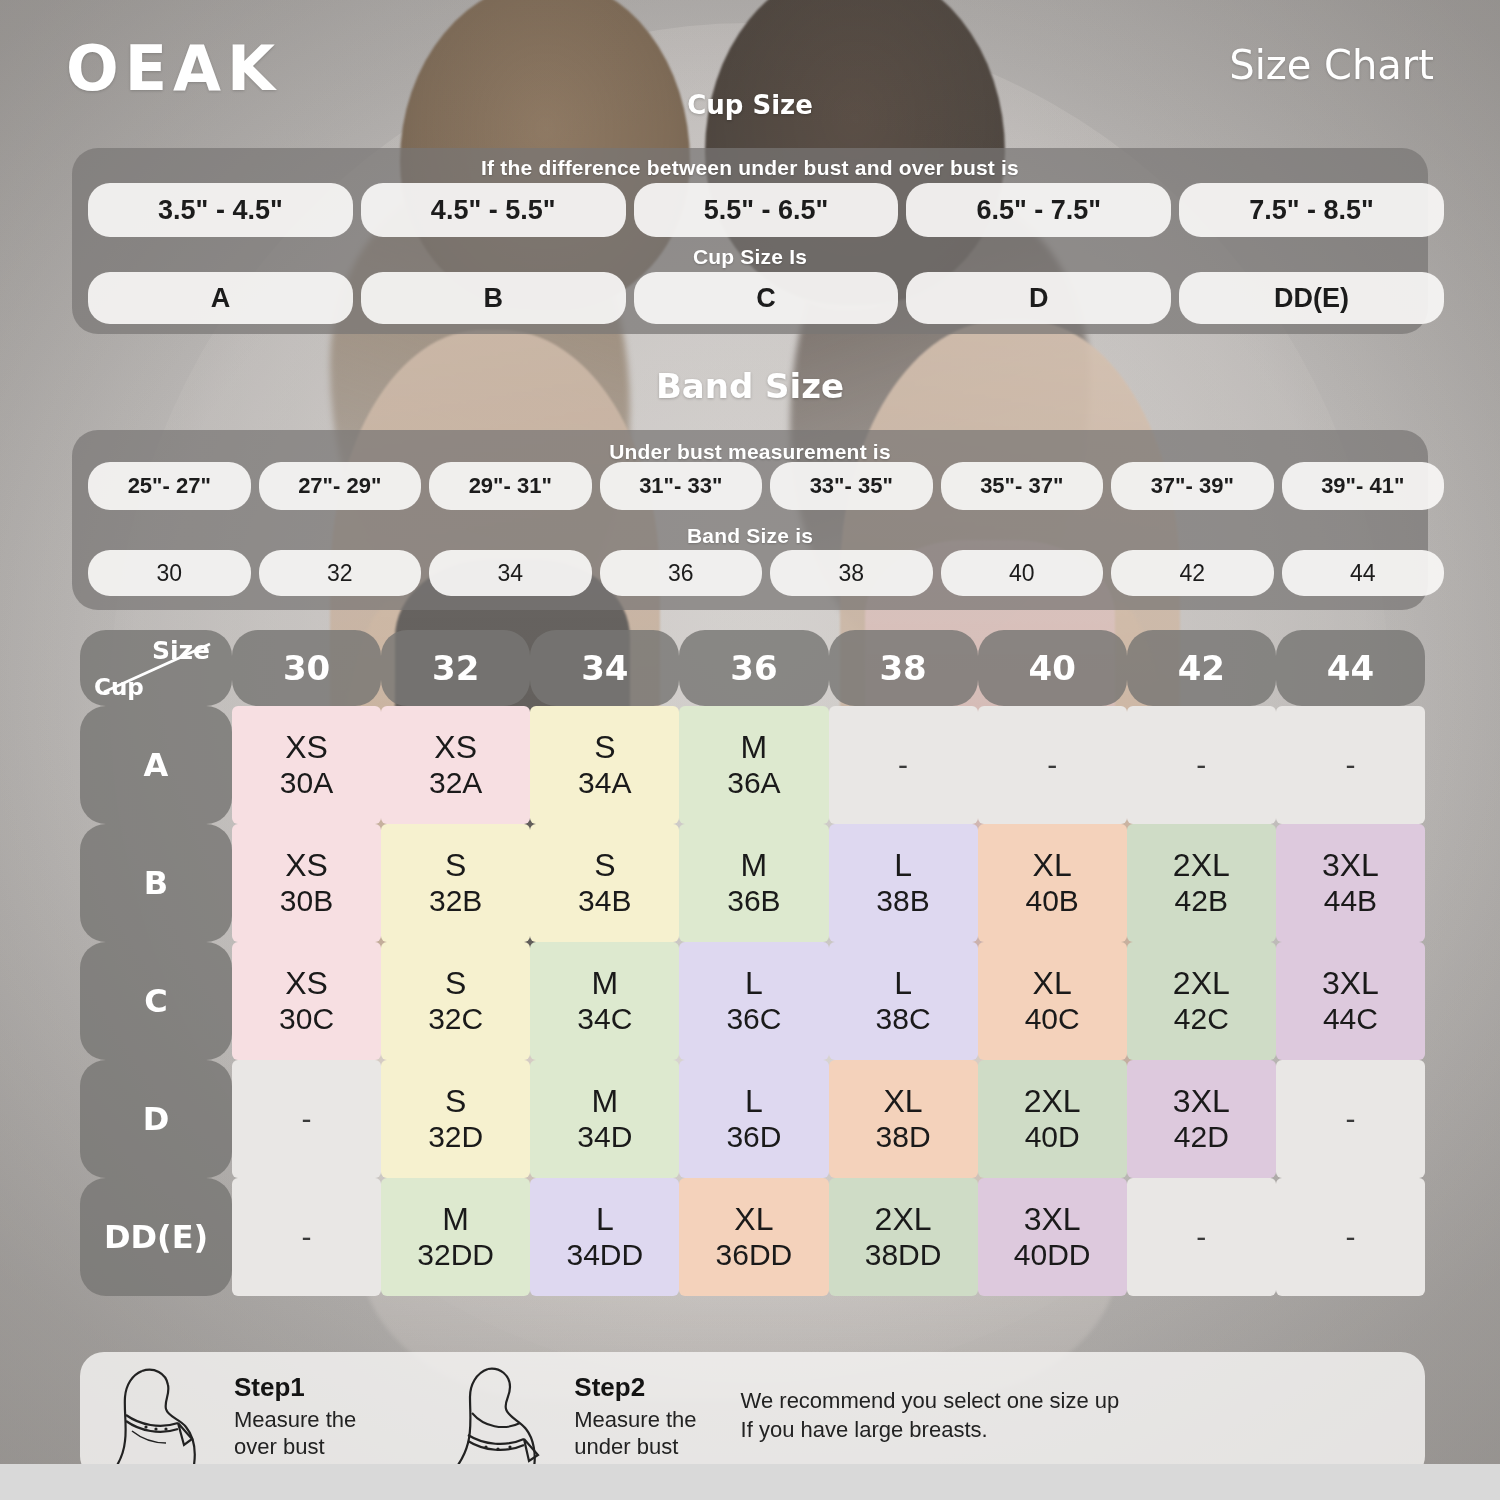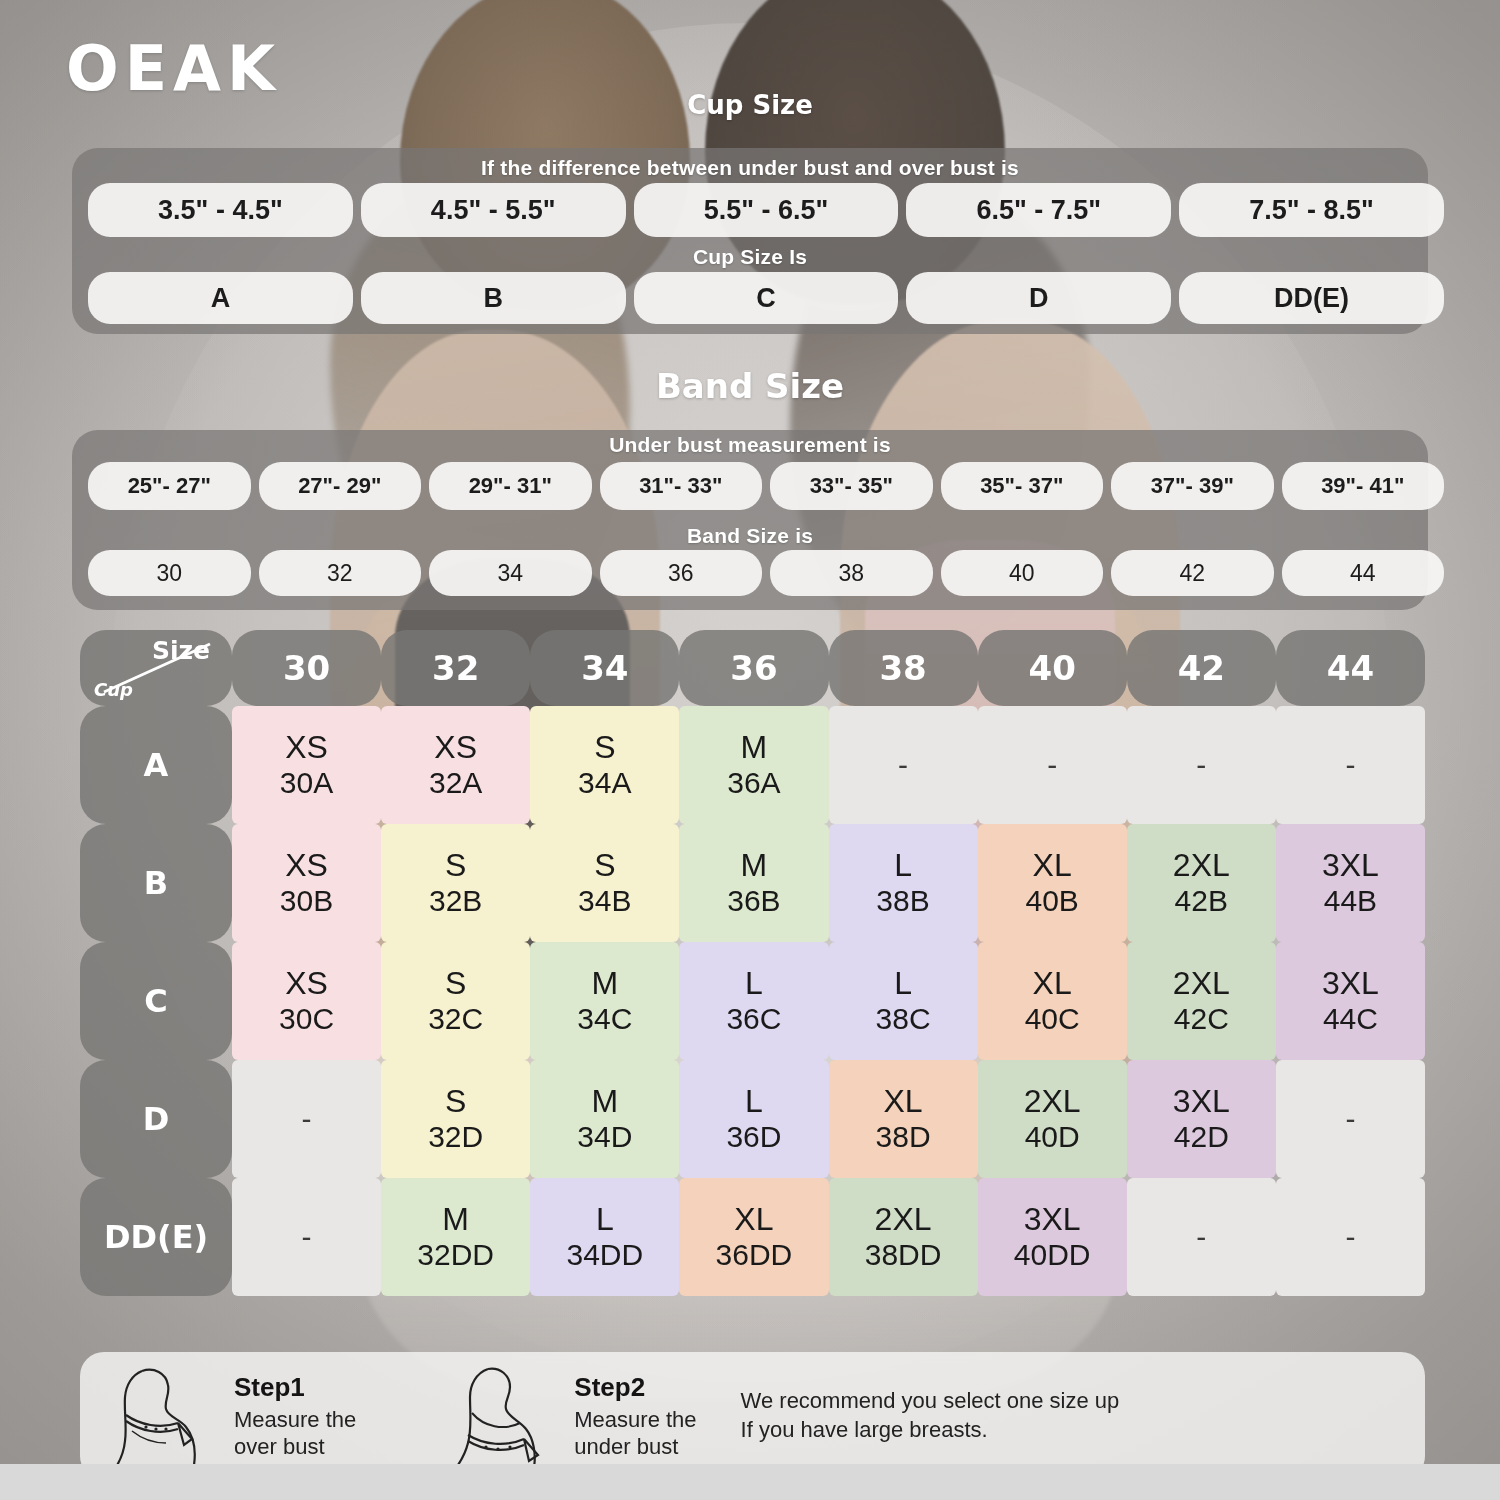--- a/index.html
+++ b/index.html
@@ -200,21 +200,21 @@
   #cup-panel { left: 72px; top: 148px; width: 1356px; height: 186px; }
   #cup-panel .panel-title { position: absolute; top: -58px; left: 0; width: 100%; font-size: 26px; }
   #cup-panel .sub1 { position: absolute; top: 8px; left: 0; width: 100%; }
   #cup-panel .ranges { position: absolute; top: 35px; left: 0; width: 100%; }
   #cup-panel .sub2 { position: absolute; top: 97px; left: 0; width: 100%; }
   #cup-panel .vals { position: absolute; top: 124px; left: 0; width: 100%; }
 
   
   #band-panel { left: 72px; top: 430px; width: 1356px; height: 180px; }
   #band-panel .panel-title { position: absolute; top: -64px; left: 0; width: 100%; font-size: 34px; }
-  #band-panel .sub1 { position: absolute; top: 3px; left: 0; width: 100%; }
+  #band-panel .sub1 { position: absolute; top: 10px; left: 0; width: 100%; }
   #band-panel .ranges { position: absolute; top: 32px; left: 0; width: 100%; }
   #band-panel .sub2 { position: absolute; top: 94px; left: 0; width: 100%; }
   #band-panel .vals { position: absolute; top: 120px; left: 0; width: 100%; }
 
   
   #matrix {
     position: absolute;
     left: 80px;
     top: 630px;
     width: 1345px;
@@ -242,21 +242,21 @@
     border-radius: 26px;
     height: 76px;
     color: #ffffff;
     font-weight: bold;
     font-family: "DejaVu Sans", sans-serif;
   }
   .hdr-corner .sz {
     position: absolute; top: 6px; right: 22px; font-size: 25px;
   }
   .hdr-corner .cp {
-    position: absolute; bottom: 6px; left: 14px; font-size: 18px; font-style: italic;
+    position: absolute; bottom: 6px; left: 14px; font-size: 23px;
   }
   .hdr-corner .slash {
     position: absolute; left: 18px; top: 8px; width: 118px; height: 60px;
     overflow: hidden;
   }
   .row-label {
     background: rgba(120,118,116,.82);
     border-radius: 26px;
     height: 118px;
     display: flex;
@@ -355,20 +355,21 @@
     <div class="garment-l"></div>
     <div class="garment-r"></div>
     <div class="lace-skirt"></div>
     <div class="veil"></div>
     <div class="vignette"></div>
   </div>
 
   <div class="content">
 
     <div class="brand">OEAK</div>
+    <div class="chart-title">Size Chart</div>
 
     <div class="panel" id="cup-panel">
       <div class="panel-title">Cup Size</div>
       <div class="sub-label sub1">If the  difference between under bust and over bust is</div>
       <div class="pill-row ranges">
         <div class="pill cup-range">3.5" -  4.5"</div>
         <div class="pill cup-range">4.5" -  5.5"</div>
         <div class="pill cup-range">5.5" -  6.5"</div>
         <div class="pill cup-range">6.5" -  7.5"</div>
         <div class="pill cup-range">7.5" -  8.5"</div>

